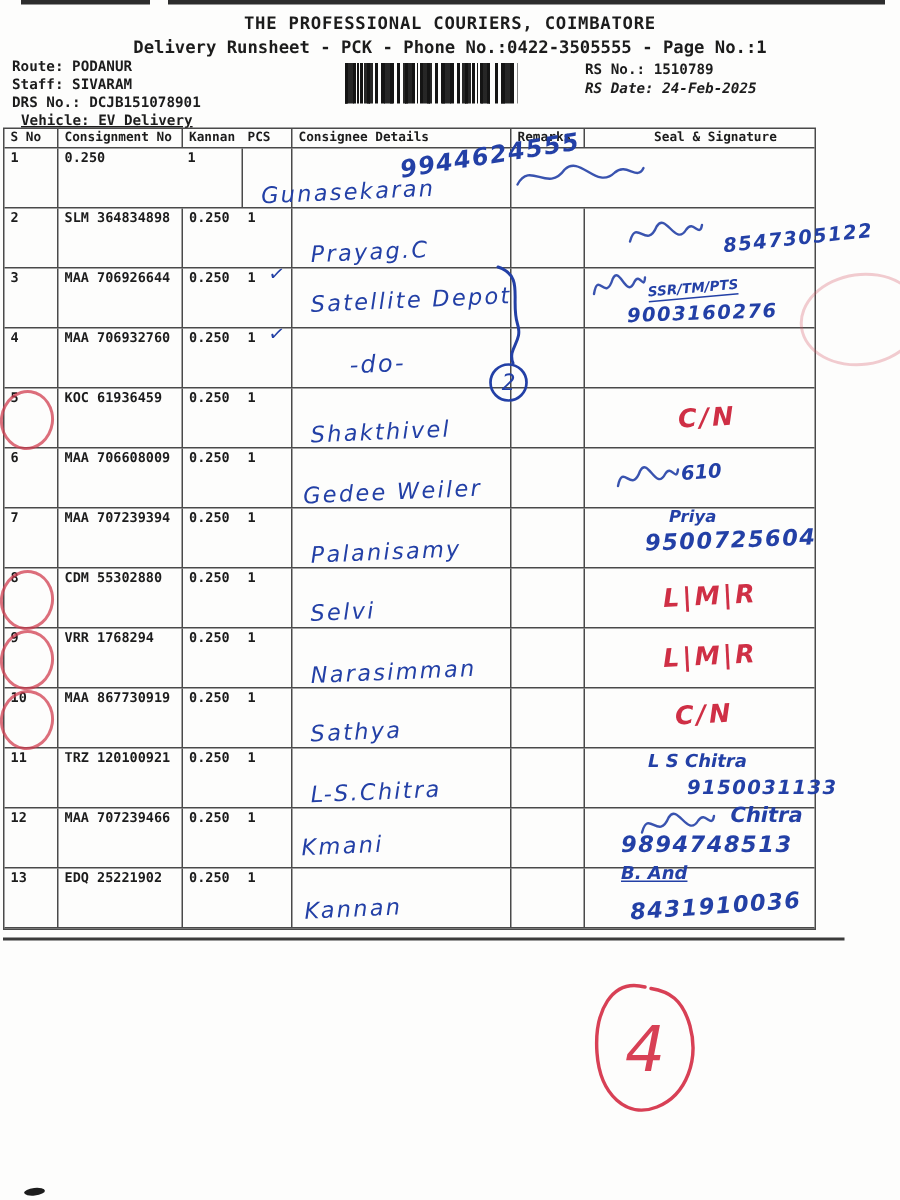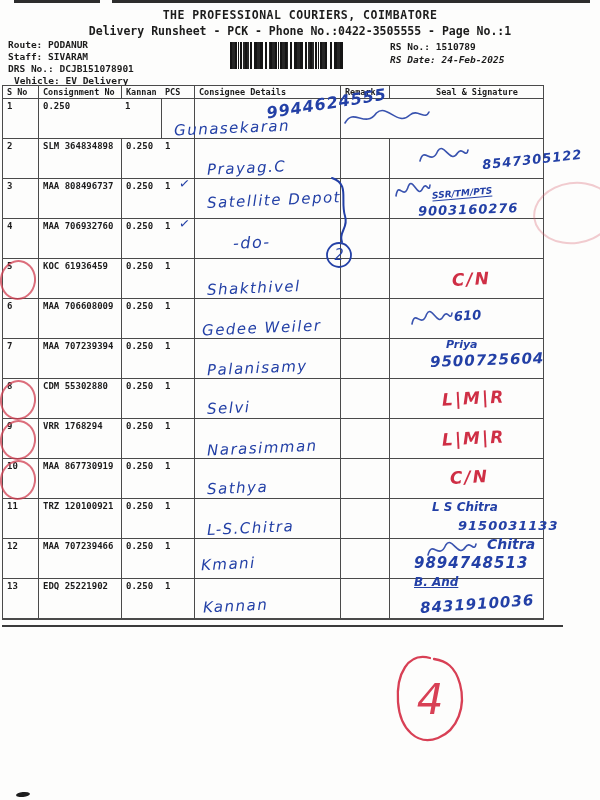--- a/index.html
+++ b/index.html
@@ -165,21 +165,21 @@
           <div class="c bl"></div>
           <div class="c bl">
             <svg class="scribble" width="52" height="26" viewBox="0 0 52 26">
      <path d="M2,18 C6.24,2 13,24 19.76,8 C26,-2 32.24,22 39.52,10 C44.199999999999996,3 48.36,16 50,7" stroke="#2340a6" stroke-width="1.6" fill="none" stroke-linecap="round" opacity="0.9"></path>
    </svg>
             <span class="sig-phone">8547305122</span>
           </div>
         </div>
         <div class="trow r3">
           <div class="c"><span>3</span></div>
-          <div class="c bl">MAA 808496737</div>
+          <div class="c bl">MAA 706926644</div>
           <div class="c bl">0.250</div>
           <div class="c">1<span class="tick">✓</span></div>
           <div class="c bl">
             <span class="hand">Satellite Depot</span>
           </div>
           <div class="c bl"></div>
           <div class="c bl">
             <svg class="scribble" width="38" height="26" viewBox="0 0 38 26">
      <path d="M2,18 C4.56,2 9.5,24 14.44,8 C19,-2 23.56,22 28.88,10 C32.3,3 35.34,16 36,7" stroke="#2340a6" stroke-width="1.6" fill="none" stroke-linecap="round" opacity="0.9"></path>
    </svg>

